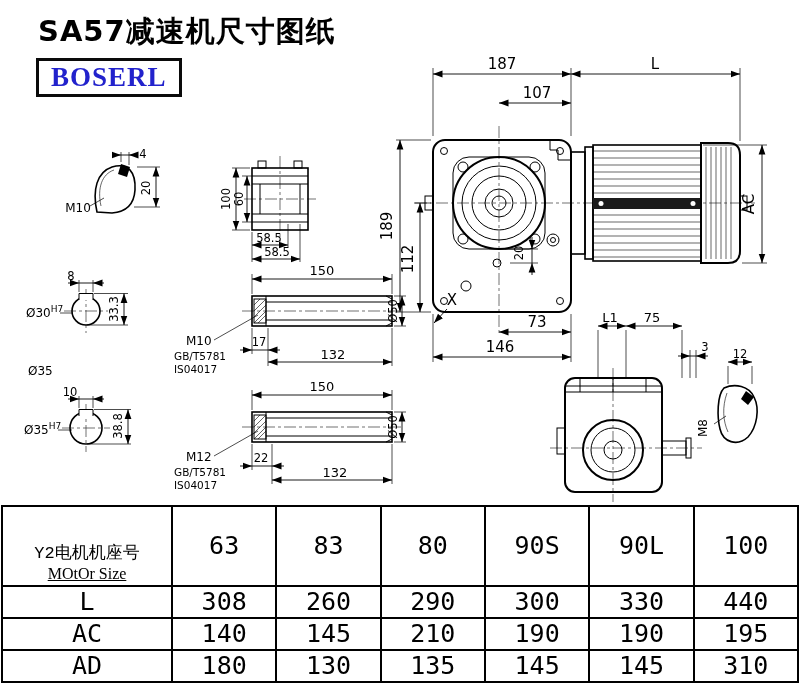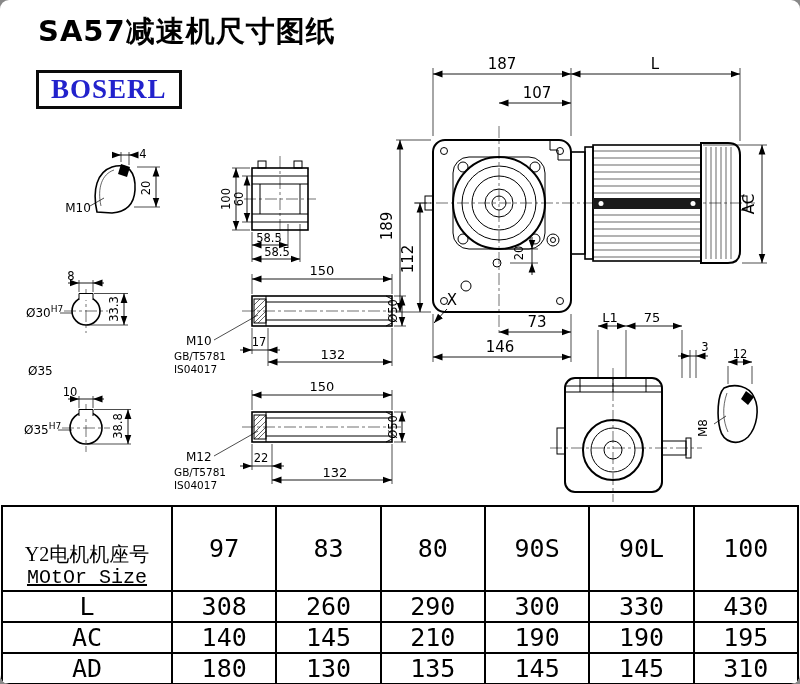--- a/index.html
+++ b/index.html
@@ -1,23 +1,23 @@
 <!DOCTYPE html>
 <html><head>
 <meta charset="utf-8">
 <style>
   * { margin:0; padding:0; box-sizing:border-box; }
   html,body { background:#888; }
   .page { position:relative; width:800px; height:684px; background:#ffffff; overflow:hidden;
-          font-family:"DejaVu Sans", sans-serif; color:#000;border-radius:9px; }
+          font-family:"DejaVu Sans", sans-serif; color:#000; }
   .title { position:absolute; left:38px; top:12px; font-size:29px; font-weight:bold;
            letter-spacing:1px; color:#000; white-space:nowrap; }
   .logo { position:absolute; left:36px; top:58px; border:3px solid #0a0a0a; padding:1px 12px;
           font-family:"Liberation Serif", serif; font-weight:bold; font-size:27px;
-          color:#2222cc; letter-spacing:1px; background:#fff;margin-top:12px; }
+          color:#2222cc; letter-spacing:1px; background:#fff; }
   svg.drawing { position:absolute; left:0; top:0; }
 
   
   .ln1  { fill:none; stroke:#000; stroke-width:1; }
   .ln15 { fill:none; stroke:#000; stroke-width:1.6; }
   .ln2  { fill:none; stroke:#000; stroke-width:2; }
   .thin { fill:none; stroke:#000; stroke-width:0.6; }
   .cl   { fill:none; stroke:#333; stroke-width:0.7; stroke-dasharray:12 3 3 3; }
   .xl   { fill:none; stroke:#000; stroke-width:0.7; }
   .dl   { fill:none; stroke:#000; stroke-width:0.9; }
@@ -28,22 +28,22 @@
   .dimsm { font-size:11.5px; }
   .lbl   { font-size:12px; }
   .lblsm { font-size:10.5px; }
   .ts    { text-anchor:start; }
 
   
   .dim-table { position:absolute; left:1px; top:505px; width:798px; height:178px;
                border-collapse:collapse; table-layout:fixed; text-align:center; background:#fff; }
   .dim-table td, .dim-table th { border:2px solid #000; font-family:"DejaVu Sans Mono", monospace;
                font-size:25px; font-weight:normal; color:#000; vertical-align:middle; }
-  .hdr-cn { font-size:20px; font-family:Liberation Serif, serif; line-height:1.15;margin-top:36px; }
-  .hdr-en { font-size:20px; text-decoration:underline; font-family:Liberation Mono, monospace; line-height:1.2; }
+  .hdr-cn { font-size:17px; font-family:Liberation Mono, monospace; line-height:1.15;margin-top:36px; }
+  .hdr-en { font-size:16px; text-decoration:underline; font-family:Liberation Serif, serif; line-height:1.2; }
 </style>
 </head>
 <body>
 
 <div class="page">
 
   <div class="title">SA57减速机尺寸图纸</div>
   <div class="logo">BOSERL</div>
 
   <svg class="drawing" width="800" height="505" viewBox="0 0 800 505">
@@ -270,35 +270,35 @@
         <col>
         <col>
         <col>
     </colgroup>
     <tbody>
         <tr>
       <th>
         <div class="hdr-cn">Y2电机机座号</div>
         <div class="hdr-en">MOtOr Size</div>
       </th>
-      <td>97</td>
+      <td>63</td>
       <td>83</td>
       <td>80</td>
       <td>90S</td>
       <td>90L</td>
       <td>100</td>
     </tr>
     <tr>
       <td>L</td>
       <td>308</td>
       <td>260</td>
       <td>290</td>
       <td>300</td>
       <td>330</td>
-      <td>430</td>
+      <td>440</td>
     </tr>
     <tr>
       <td>AC</td>
       <td>140</td>
       <td>145</td>
       <td>210</td>
       <td>190</td>
       <td>190</td>
       <td>195</td>
     </tr>

